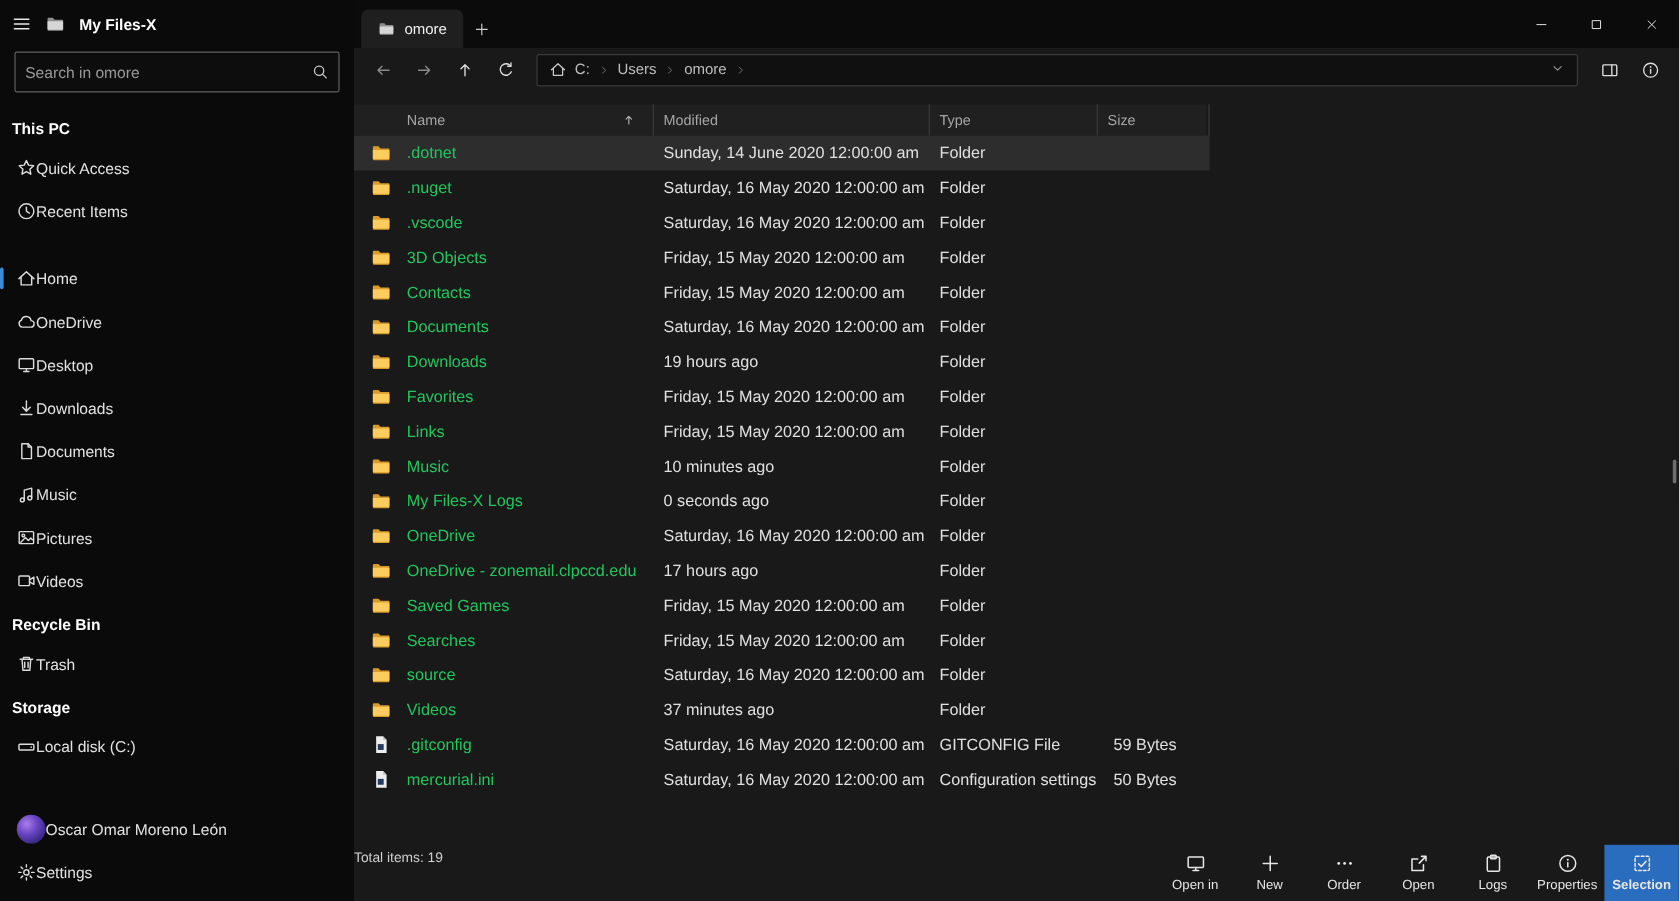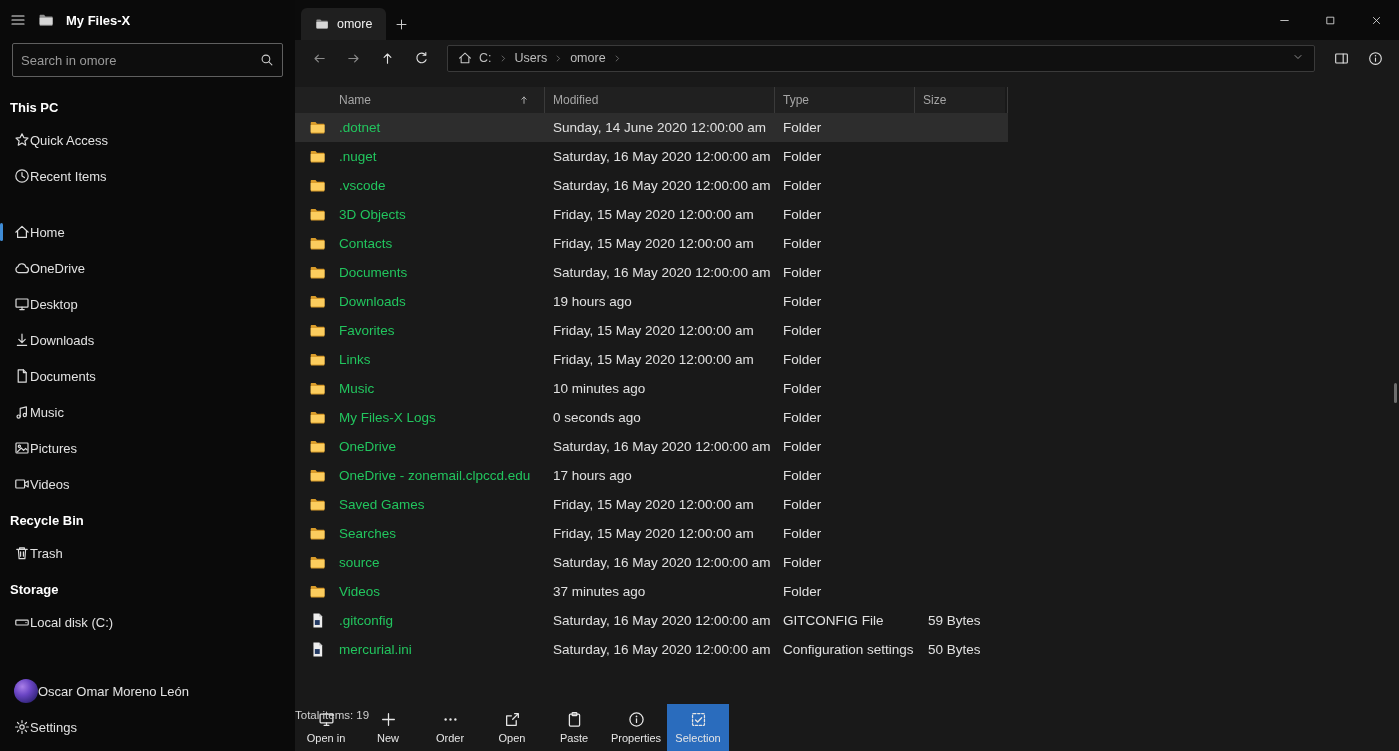--- a/index.html
+++ b/index.html
@@ -65,28 +65,28 @@
 
   .row { display:grid; grid-template-columns:44px 206px 230px 140px 93px; width:713px; height:29px; align-items:center; }
   .row.selected { background:#2d2d2d; }
   .row .cell { overflow:hidden; white-space:nowrap; font-size:13.5px; }
   .row .cell-icon { display:flex; justify-content:center; }
   .row .cell-icon .icon svg { width:17px; height:17px; }
   .row .name { color:#22c55e; padding-right:6px; }
   .row .modified, .row .type { color:#e0e0e0; padding-left:8px; }
   .row .size { color:#e0e0e0; padding-left:13px; }
 
-  .toolbar { height:47px; flex:0 0 auto; position:relative; display:flex; justify-content:flex-start; align-items:stretch; }
+  .toolbar { height:47px; flex:0 0 auto; position:relative; display:flex; justify-content:flex-end; align-items:stretch; }
   .status { position:absolute; left:0; top:5px; font-size:11.5px; color:#d0d0d0; }
   #toolbar-buttons { display:flex; }
   .tbtn { width:62px; display:flex; flex-direction:column; align-items:center; justify-content:center; gap:4px;
     font-size:11px; color:#e6e6e6; }
   .tbtn .icon { color:#e6e6e6; }
   .tbtn .icon svg { width:17px; height:17px; }
-  .tbtn.active { background:#2a6cbd; }
+  .tbtn.active { background:#2a6cbd;font-weight:bold; }
 
   .scrollthumb { position:absolute; right:2px; top:383px; width:3px; height:20px; background:#6d6d6d; border-radius:2px; }
 </style>
 </head>
 <body>
 
 <div id="sidebar">
   <div class="sb-top">
     <span class="icon">
         <svg viewBox="0 0 16 16" fill="none" stroke="currentColor" stroke-width="1.2" stroke-linecap="round" stroke-linejoin="round">
@@ -726,21 +726,21 @@
     <span class="label">Open</span>
   </div>
 
   <div class="tbtn">
     <span class="icon">
             <svg viewBox="0 0 16 16" fill="none" stroke="currentColor" stroke-width="1.2" stroke-linecap="round" stroke-linejoin="round">
               <rect x="3.2" y="3" width="9.6" height="11.2" rx="1"></rect>
               <rect x="5.8" y="1.6" width="4.4" height="2.8" rx="0.6"></rect>
             </svg>
           </span>
-    <span class="label">Paste</span>
+    <span class="label">Logs</span>
   </div>
 
   <div class="tbtn">
     <span class="icon">
             <svg viewBox="0 0 16 16" fill="none" stroke="currentColor" stroke-width="1.2" stroke-linecap="round" stroke-linejoin="round">
               <circle cx="8" cy="8" r="6.2"></circle>
               <path d="M8 7.4v3.4"></path>
               <circle cx="8" cy="5.1" r="0.8" fill="currentColor" stroke="none"></circle>
             </svg>
           </span>

